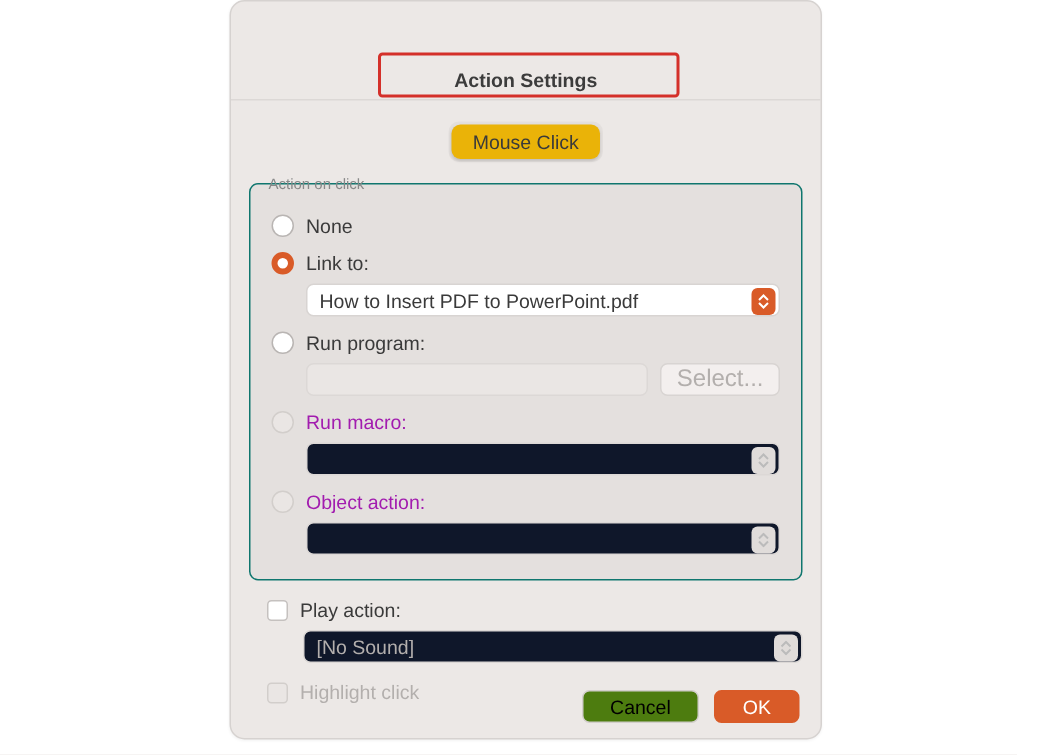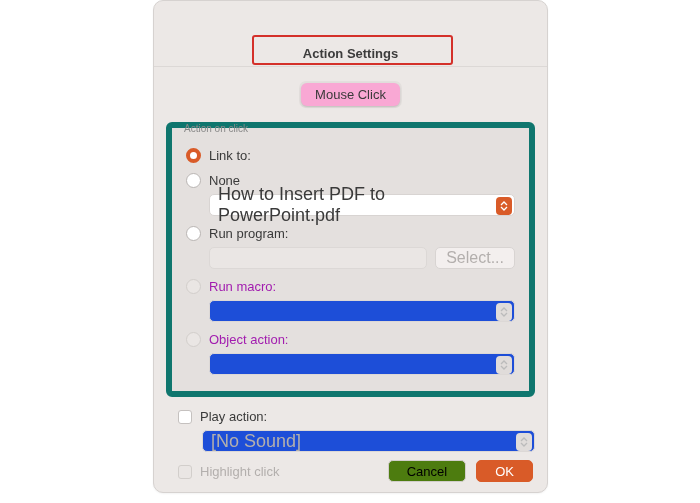--- a/index.html
+++ b/index.html
@@ -47,37 +47,37 @@
     .seg-btn {
       border: none;
       background: transparent;
       font-size: 13px;
       padding: 4px 14px;
       border-radius: 6px;
       cursor: pointer;
       color: #3a3a3a;
     }
     .seg-btn.active {
-      background: #f9a8d4;
+      background: #eab308;
       box-shadow: 0 1px 2px rgba(0,0,0,0.15);
     }
     .highlight-box {
       position: absolute;
       border: 2px solid #d4302a;
       border-radius: 3px;
       left: 98px;
       top: 34px;
       width: 201px;
       height: 30px;
       pointer-events: none;
     }
     .group {
       margin: 0 12px 12px 12px;
       background: #e4e0de;
-      border: 6px solid #0f766e;
+      border: 1px solid #0f766e;
       border-radius: 6px;
       padding: 10px 14px 16px 14px;
       position: relative;
     }
     .group-label {
       position: absolute;
       top: -5px;
       left: 10px;
       font-size: 10px;
       color: #888;
@@ -122,25 +122,25 @@
     .combo {
       flex: 1;
       height: 22px;
       background: #fff;
       border: 1px solid #d8d4d2;
       border-radius: 5px;
       display: flex;
       align-items: center;
       padding: 0 24px 0 8px;
       position: relative;
-      font-size: 18px;
+      font-size: 13px;
       color: #3a3a3a;
     }
     .combo.disabled {
-      background: #1d4ed8;
+      background: #0f172a;
       border-color: #dcd8d6;
       color: #b3afad;
     }
     .combo .stepper {
       position: absolute;
       right: 2px;
       top: 2px;
       width: 16px;
       height: 18px;
       background: #d95b28;
@@ -230,27 +230,27 @@
     <div class="seg">
       <button class="seg-btn active">Mouse Click</button>
     </div>
   </div>
   <div class="highlight-box"></div>
 
   <div class="group">
     <div class="group-label">Action on click</div>
 
     <div class="radio-row">
+      <div class="radio"></div>
+      <span class="radio-label">None</span>
+    </div>
+
+    <div class="radio-row">
       <div class="radio selected"></div>
       <span class="radio-label">Link to:</span>
-    </div>
-
-    <div class="radio-row">
-      <div class="radio"></div>
-      <span class="radio-label">None</span>
     </div>
     <div class="indent">
       <div class="combo">
         <span>How to Insert PDF to PowerPoint.pdf</span>
         <div class="stepper">
           <svg width="8" height="5" viewBox="0 0 8 5">
               <path d="M1 4 L4 1 L7 4" stroke="#fff" stroke-width="1.3" fill="none"></path>
             </svg>
           <svg width="8" height="5" viewBox="0 0 8 5">
               <path d="M1 1 L4 4 L7 1" stroke="#fff" stroke-width="1.3" fill="none"></path>

